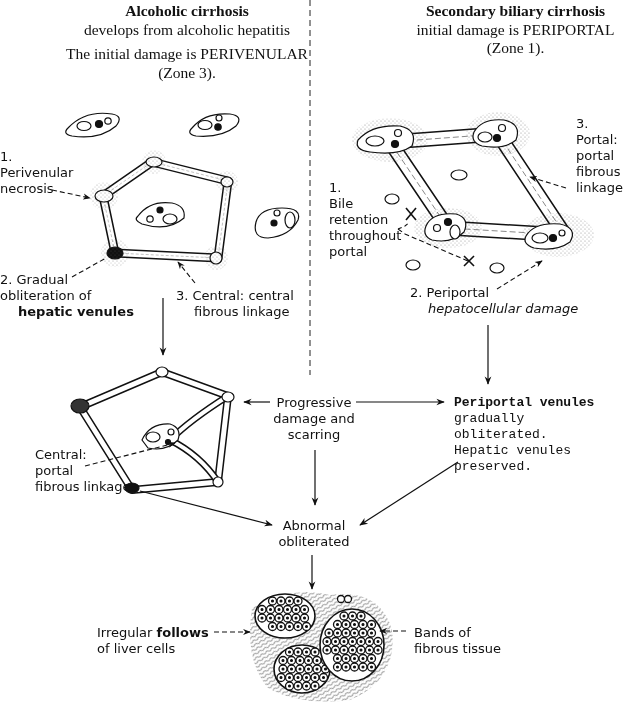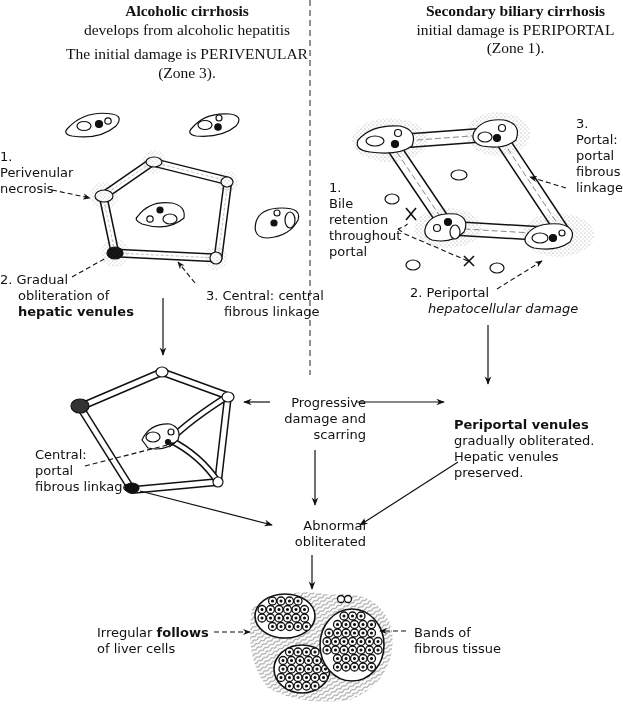--- a/index.html
+++ b/index.html
@@ -3,21 +3,21 @@
 <meta charset="utf-8">
 <style>
   html,body{margin:0;padding:0;background:#fff;}
   body{width:623px;height:705px;position:relative;overflow:hidden;font-family:"Liberation Sans",sans-serif;color:#111;}
   .serif{font-family:"Liberation Serif","DejaVu Serif",serif;}
   .sans{font-family:"DejaVu Sans","Liberation Sans",sans-serif;}
   .abs{position:absolute;}
   .hdr{text-align:center;font-size:15.5px;line-height:18.5px;padding-left:32px;}
   .hdr b{font-weight:bold;}
   .lbl{font-size:13px;line-height:16px;}
-  .c{text-align:right;}
+  .c{text-align:center;}
   svg{position:absolute;left:0;top:0;}
 </style>
 </head>
 <body>
 
 <svg width="623" height="705" viewBox="0 0 623 705">
   <defs>
     <marker id="ah" viewBox="0 0 10 10" refX="9" refY="5" markerWidth="7" markerHeight="7" orient="auto-start-reverse">
       <path d="M0,1 L10,5 L0,9 L3,5 Z" fill="#111"></path>
     </marker>
@@ -357,24 +357,24 @@
   <div>(Zone 1).</div>
 </div>
 
 <div class="abs lbl sans" style="left:0;top:149px;">
   <div>1.</div>
   <div>Perivenular</div>
   <div>necrosis</div>
 </div>
 <div class="abs lbl sans" style="left:0;top:272px;">
   <div>2. Gradual</div>
-  <div style="padding-left:18px;">obliteration of</div>
+  <div style="">obliteration of</div>
   <div style="padding-left:18px;font-weight:bold;">hepatic venules</div>
 </div>
-<div class="abs lbl sans" style="left:176px;top:288px;margin-left:30px;">
+<div class="abs lbl sans" style="left:176px;top:288px;">
   <div>3. Central: central</div>
   <div style="padding-left:18px;">fibrous linkage</div>
 </div>
 <div class="abs lbl sans" style="left:35px;top:447px;">
   <div>Central:</div>
   <div>portal</div>
   <div>fibrous linkage</div>
 </div>
 
 <div class="abs lbl sans" style="left:329px;top:180px;">
@@ -388,21 +388,21 @@
   <div>2. Periportal</div>
   <div style="padding-left:18px;font-style:italic;">hepatocellular damage</div>
 </div>
 <div class="abs lbl sans" style="left:576px;top:116px;">
   <div>3.</div>
   <div>Portal:</div>
   <div>portal</div>
   <div>fibrous</div>
   <div>linkage</div>
 </div>
-<div class="abs lbl sans" style="left:454px;top:417px;">
+<div class="abs lbl sans" style="left:454px;top:395px;font-family:Liberation Mono, monospace;">
   <div style="font-weight:bold;">Periportal venules</div>
   <div>gradually obliterated.</div>
   <div>Hepatic venules</div>
   <div>preserved.</div>
 </div>
 
 <div class="abs lbl sans c" style="left:262px;top:395px;width:104px;">
   <div>Progressive</div>
   <div>damage and</div>
   <div>scarring</div>

